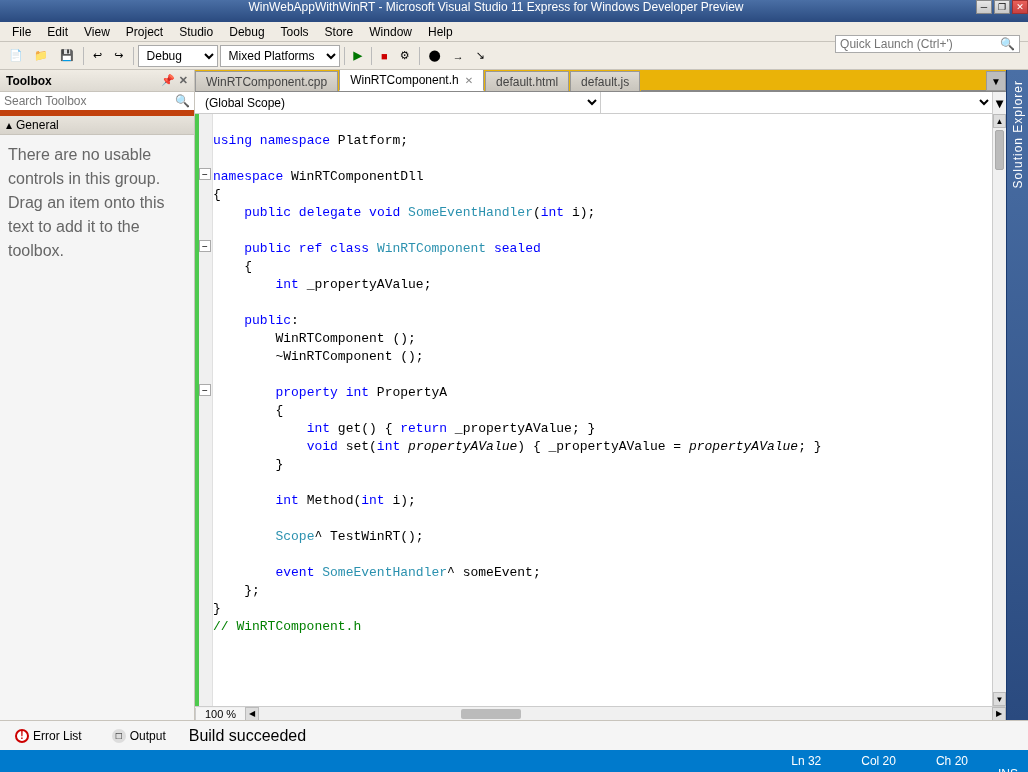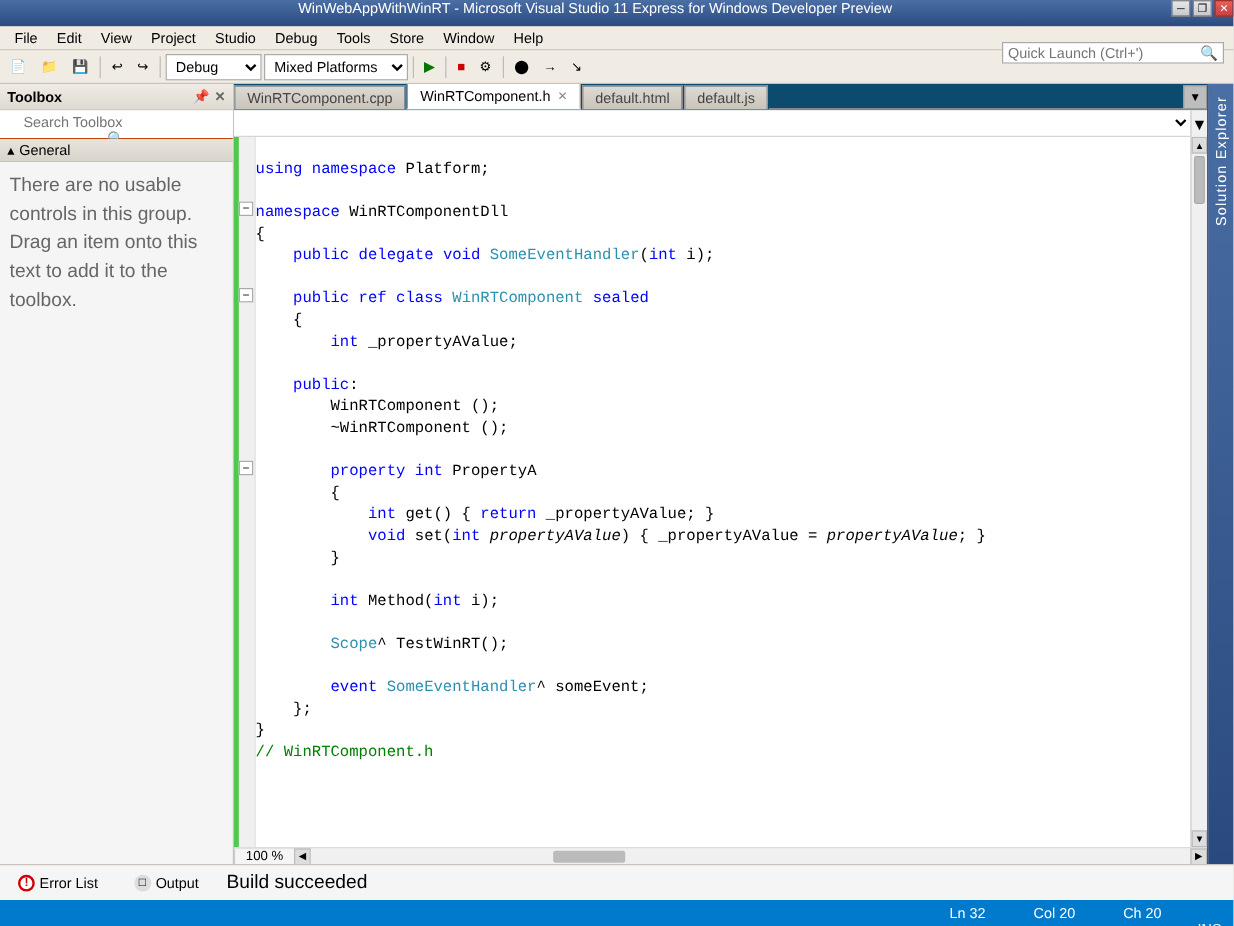--- a/index.html
+++ b/index.html
@@ -99,24 +99,23 @@
       justify-content: space-between;
       font-size: 12px;
       font-weight: bold;
       height: 22px;
     }
     .toolbox-header-icons { display: flex; gap: 4px; font-size: 11px; color: #666; }
     .toolbox-search {
       display: flex;
       align-items: center;
       padding: 3px 4px;
-      border-bottom: 1px solid #c2410c;
+      border-bottom: 6px solid #c2410c;
       background: white;
       height: 24px;
-      flex-direction: column;
     }
     .toolbox-search input {
       border: none;
       outline: none;
       font-size: 12px;
       flex: 1;
       background: transparent;
     }
     .toolbox-section-header {
       background: linear-gradient(to bottom, #e8e4dc, #d8d4cc);
@@ -141,21 +140,21 @@
       flex: 1;
       display: flex;
       flex-direction: column;
       background: #f5f5f5;
       overflow: hidden;
     }
 
     
     .tab-bar {
       display: flex;
-      background: #0c4a6e;
+      background: #eab308;
       border-bottom: 1px solid #888;
       height: 22px;
       align-items: flex-end;
     }
     .tab {
       padding: 2px 10px;
       background: linear-gradient(to bottom, #dedad2, #c8c4bc);
       border: 1px solid #999;
       border-bottom: none;
       cursor: pointer;
@@ -484,20 +483,23 @@
         <span>default.html</span>
       </div>
       <div class="tab">
         <span>default.js</span>
       </div>
       <div style="flex:1;background:#bdbdbd;border-bottom:1px solid #888;"></div>
       <button class="toolbar-btn" style="height:20px;font-size:10px;background:#bdbdbd;border-color:#999;">▼</button>
     </div>
 
     <div class="scope-bar">
+      <select class="scope-dropdown">
+        <option>(Global Scope)</option>
+      </select>
       <select class="scope-dropdown2">
         <option></option>
       </select>
       <button style="width:14px;height:22px;border:none;background:#f0f0f0;cursor:pointer;border-left:1px solid #ccc;">▼</button>
     </div>
 
     <div style="flex:1;display:flex;flex-direction:column;overflow:hidden;">
       <div class="code-editor">
 
         <div class="gutter">

